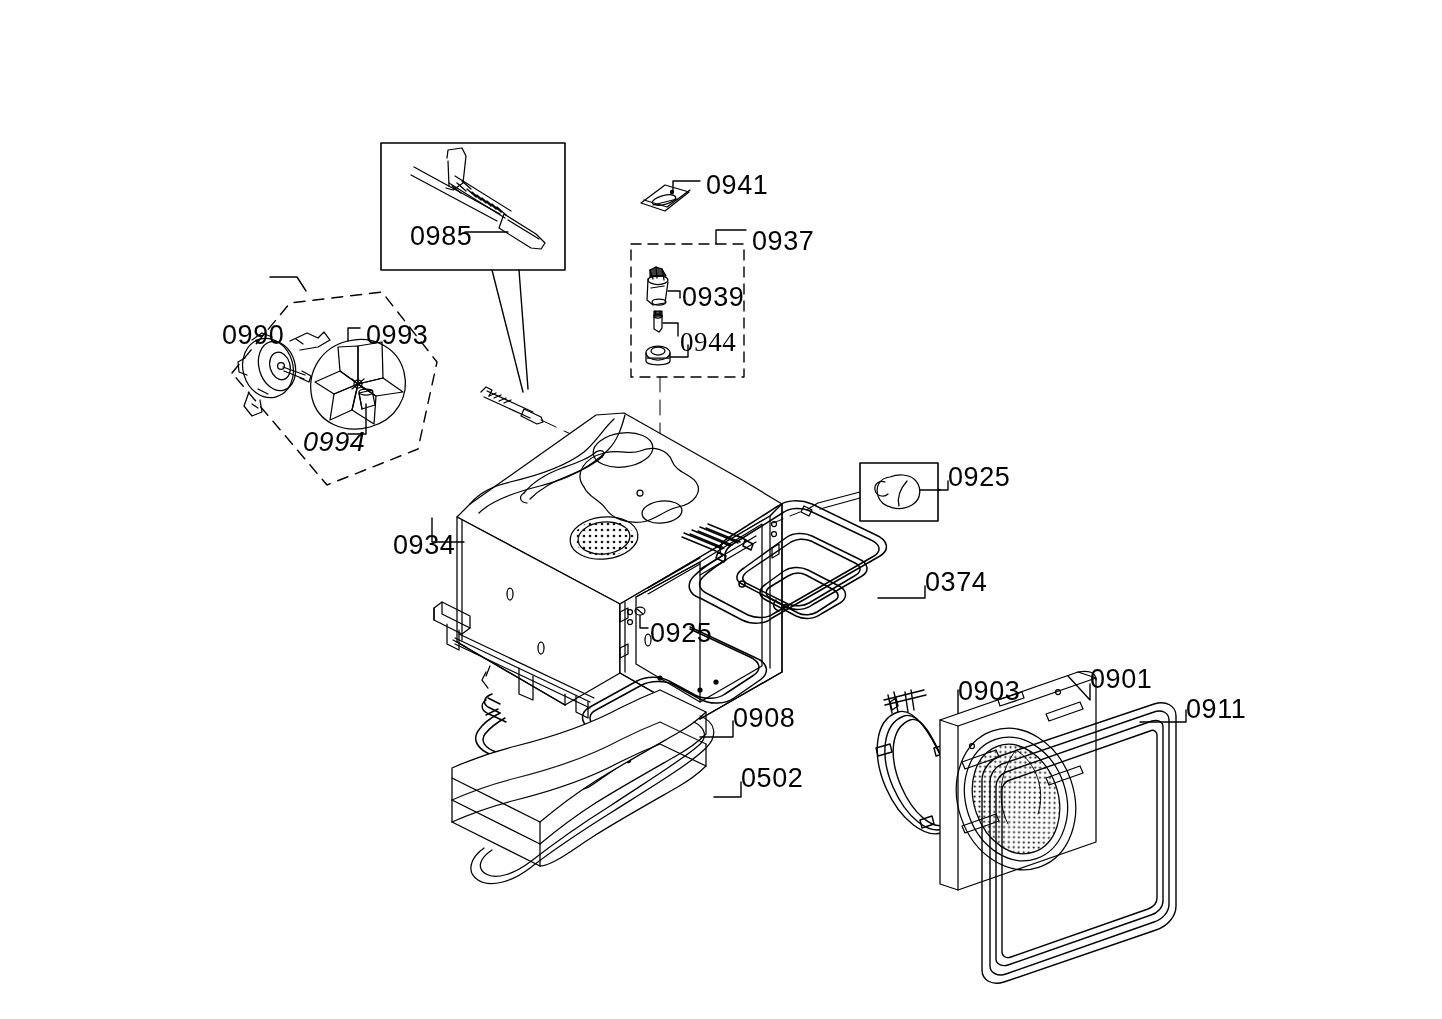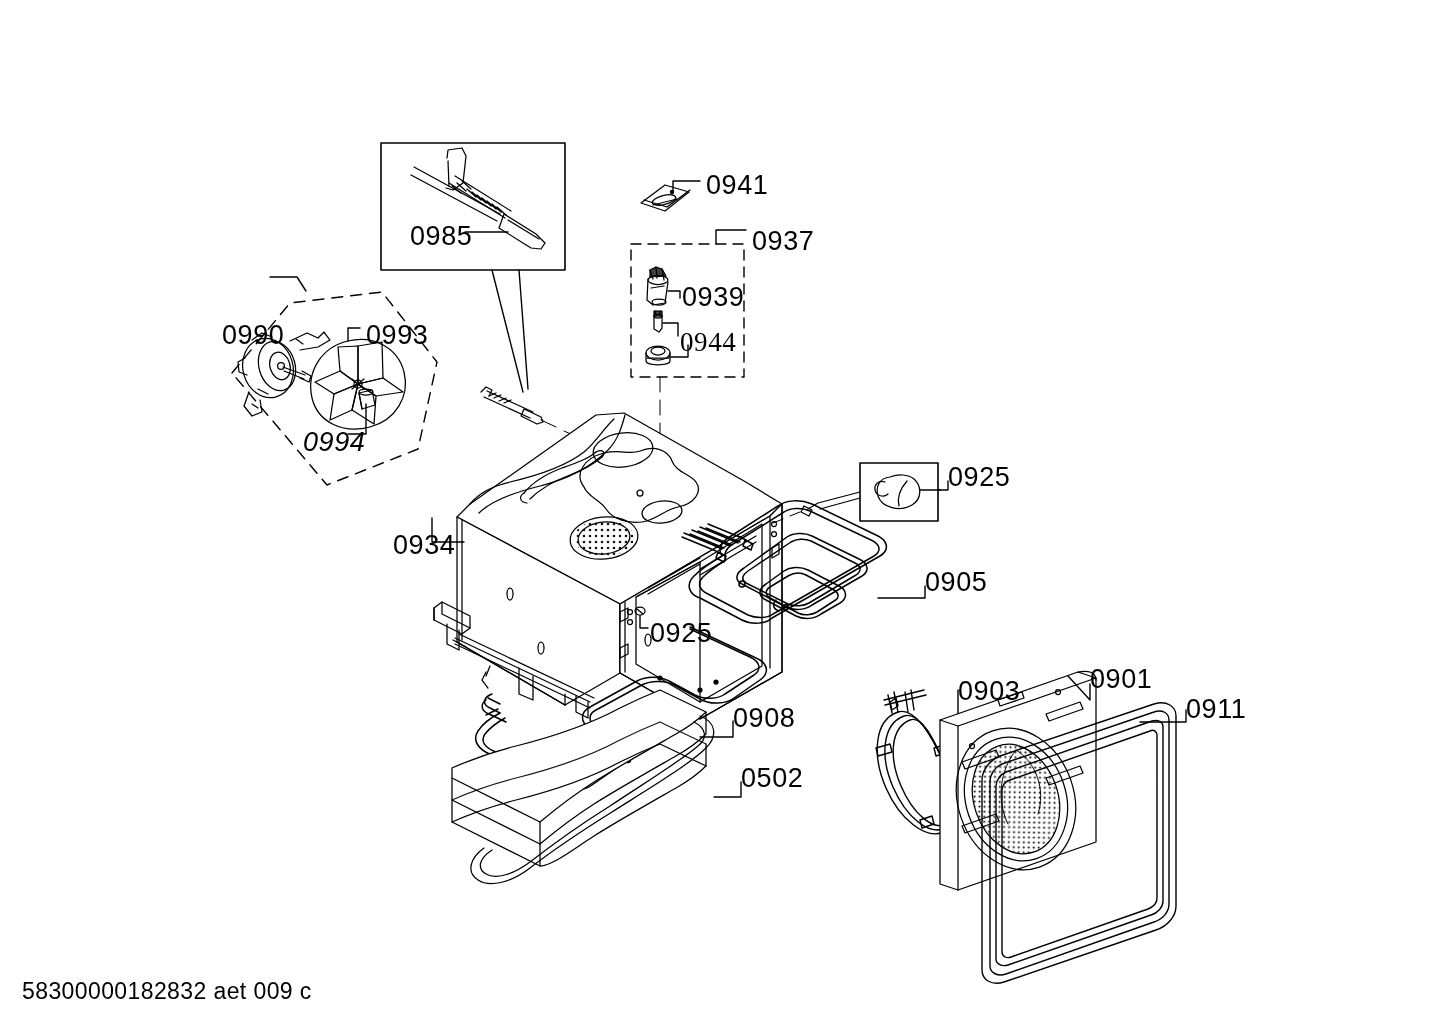--- a/index.html
+++ b/index.html
@@ -461,23 +461,22 @@
   <div class="label" style="left:410px; top:223px;text-align:right;">0985</div>
   <div class="label" style="left:706px; top:172px;">0941</div>
   <div class="label" style="left:752px; top:228px;">0937</div>
   <div class="label" style="left:682px; top:284px;text-align:center;">0939</div>
   <div class="label" style="left:680px; top:329px;font-family:Liberation Serif, serif;">0944</div>
   <div class="label" style="left:222px; top:274px;margin-top:48px;">0990</div>
   <div class="label" style="left:366px; top:322px;">0993</div>
   <div class="label" style="left:303px; top:429px;font-style:italic;">0994</div>
   <div class="label" style="left:393px; top:508px;margin-top:24px;">0934</div>
   <div class="label" style="left:948px; top:464px;">0925</div>
-  <div class="label" style="left:925px; top:569px;">0905</div>
+  <div class="label" style="left:925px; top:569px;">0374</div>
   <div class="label" style="left:650px; top:620px;">0925</div>
   <div class="label" style="left:733px; top:705px;">0908</div>
   <div class="label" style="left:741px; top:765px;">0502</div>
   <div class="label" style="left:958px; top:678px;">0903</div>
   <div class="label" style="left:1090px; top:666px;">0901</div>
   <div class="label" style="left:1186px; top:696px;">0911</div>
 
-  <div id="footer-code">58300000182832 aet 009 c</div>
 
 </div>
 
 </body></html>

